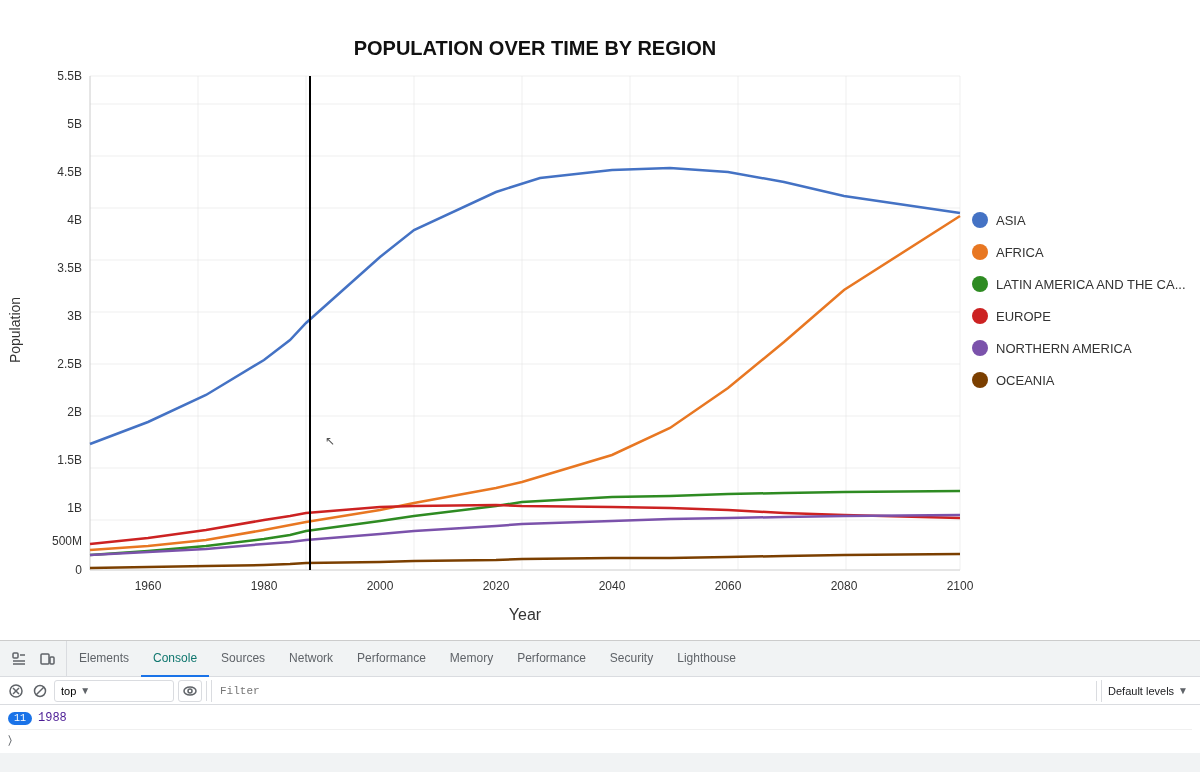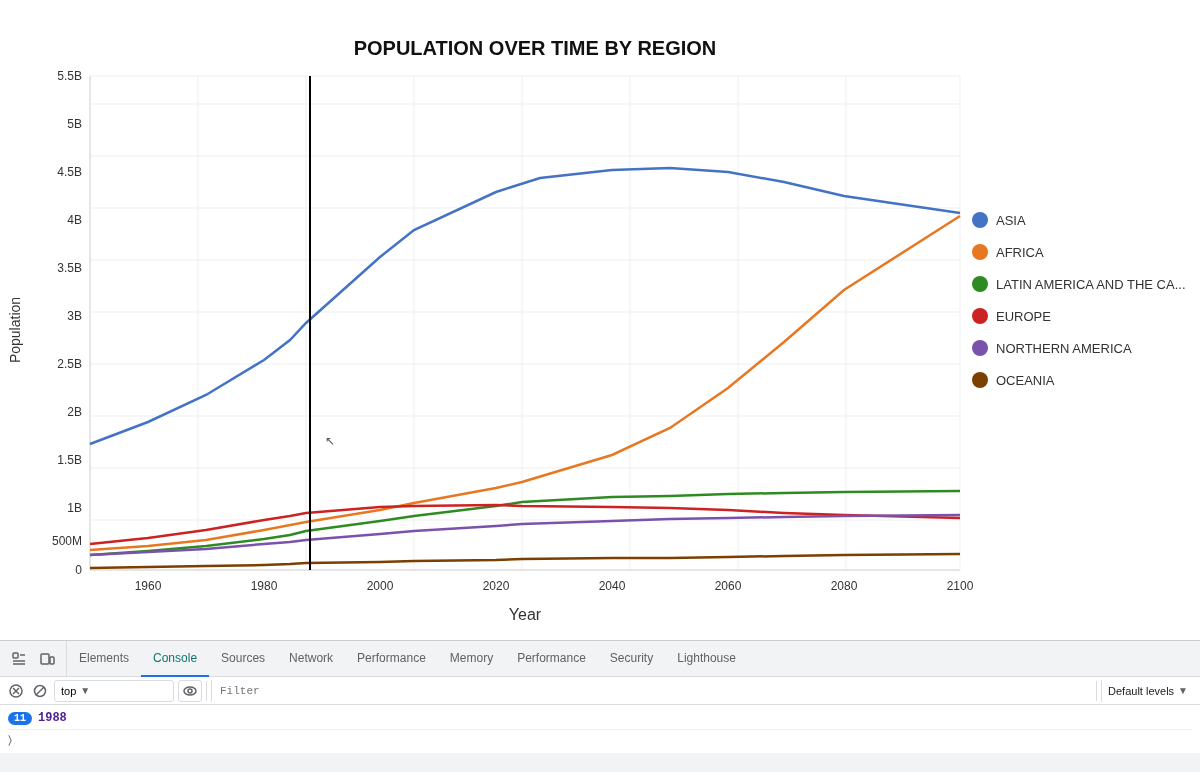--- a/index.html
+++ b/index.html
@@ -140,21 +140,21 @@
 
     .console-line {
       display: flex;
       align-items: center;
       gap: 6px;
       height: 22px;
       color: #202124;
       border-top: 1px solid #f0f0f0;
     }
 
-    .console-line:first-child { border-top: none; font-weight: bold; }
+    .console-line:first-child { border-top: none; }
 
     .console-count {
       background: #1a73e8;
       color: #fff;
       border-radius: 10px;
       padding: 1px 6px;
       font-size: 10px;
       min-width: 18px;
       text-align: center;
     }

